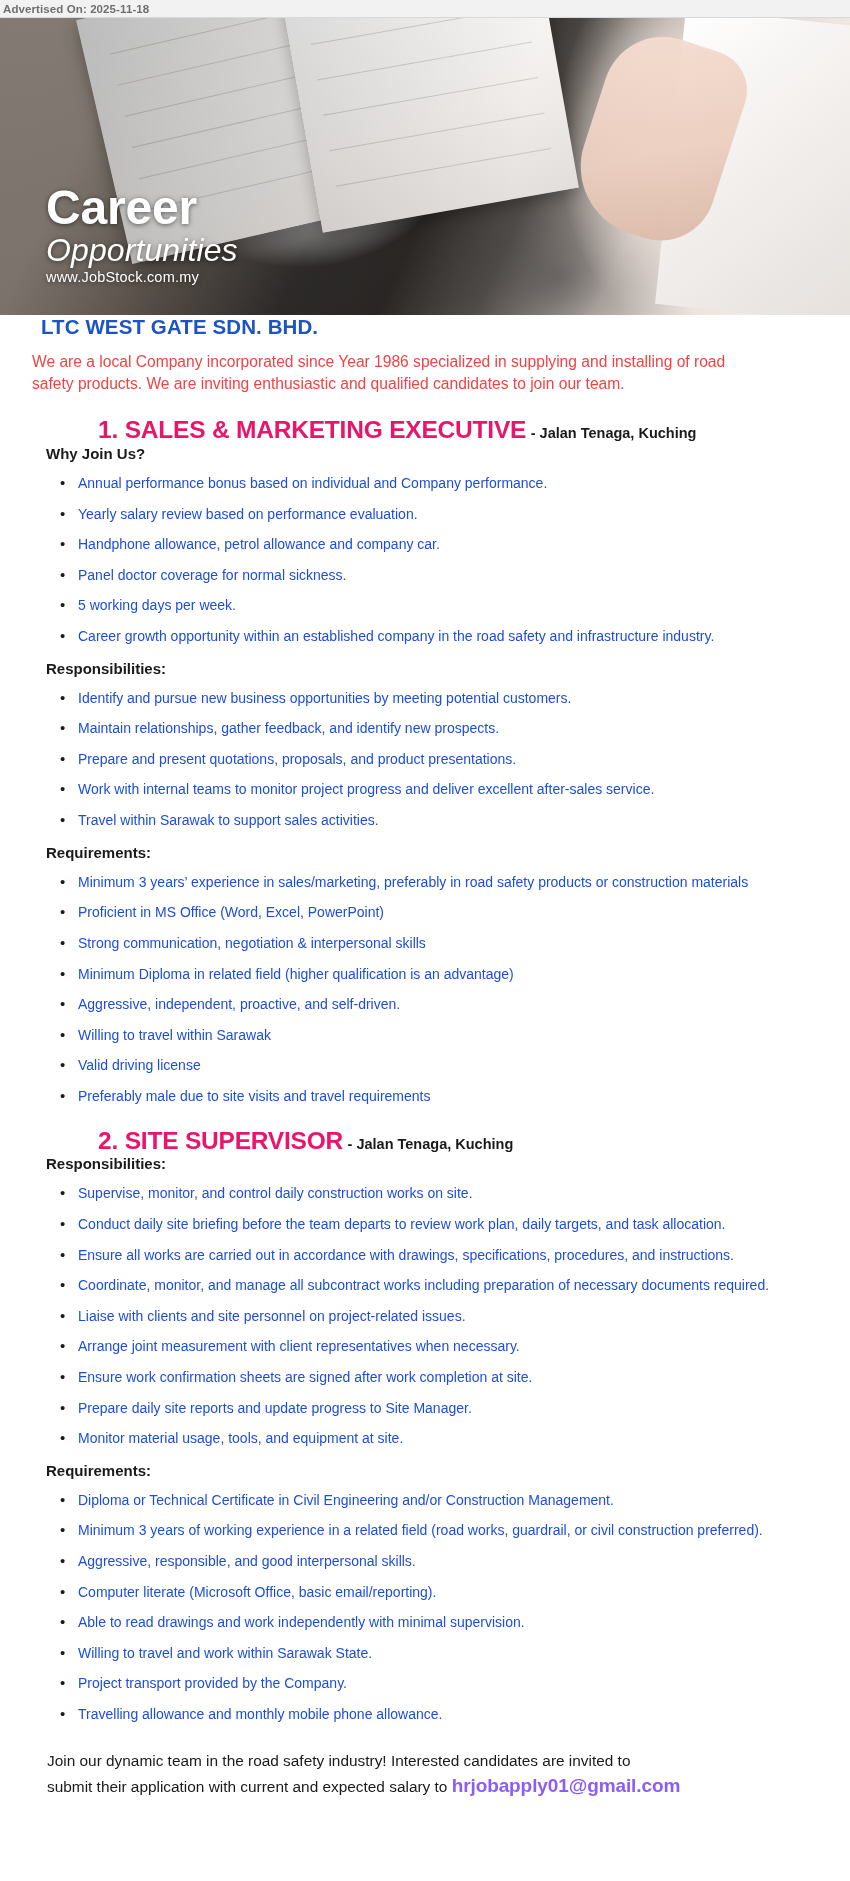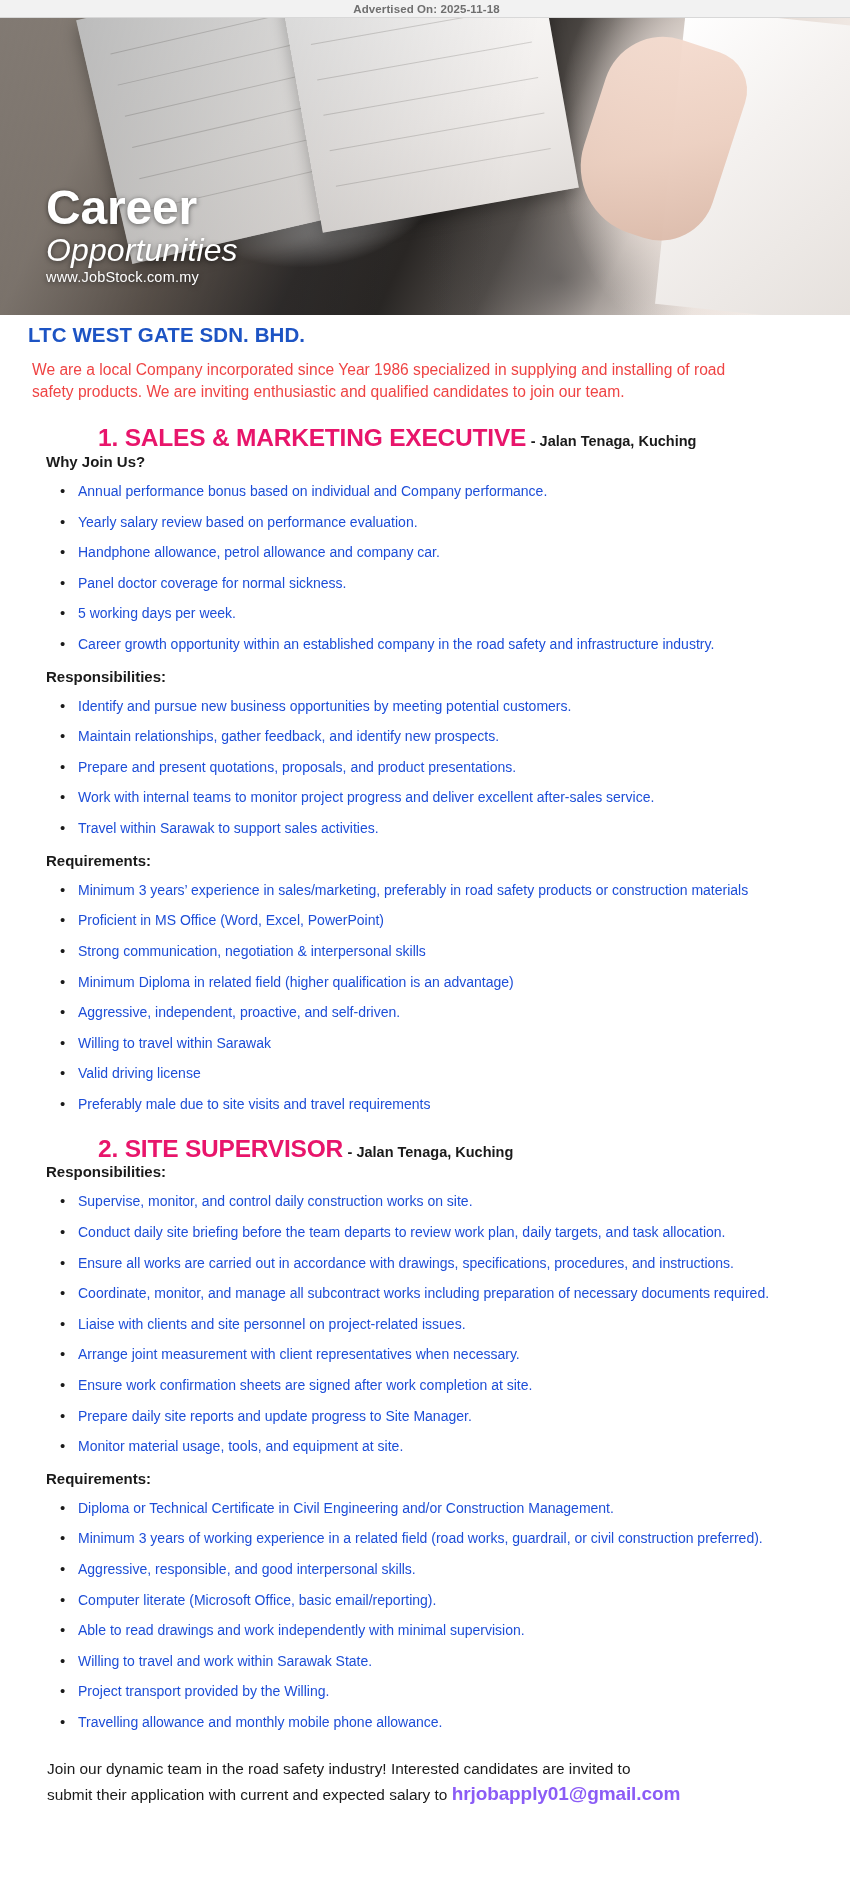--- a/index.html
+++ b/index.html
@@ -21,21 +21,20 @@
   }
 
   
   .advert-bar {
     height: 18px;
     background: #f2f2f2;
     border-bottom: 1px solid #d8d8d8;
     display: flex;
     align-items: center;
     padding-left: 3px;
-    justify-content: center;
   }
   .advert-bar .advert-text {
     font-size: 11.5px;
     font-weight: bold;
     color: #6f6f6f;
     letter-spacing: .1px;
   }
 
   
   .hero {
@@ -134,23 +133,23 @@
     letter-spacing: .2px;
   }
 
   
   .content {
     padding: 0 16px 26px 16px;
   }
 
   .company-name-wrap {
     position: relative;
-    padding-top: 8px;
+    padding-top: 0;
     padding-bottom: 2px;
-    margin-left: 12px;
+    margin-left: 25px;
   }
   .company-name {
     font-size: 20.5px;
     font-weight: bold;
     color: #1d54c4;
     letter-spacing: .1px;
     text-shadow: 0 0 2px rgba(255,255,255,.9), 1px 1px 0 rgba(255,255,255,.7);
   }
 
   .intro {
@@ -321,21 +320,21 @@
             <li>Monitor material usage, tools, and equipment at site.</li>
           </ul>
           <div class="section-heading">Requirements:</div>
           <ul class="bullets">
             <li>Diploma or Technical Certificate in Civil Engineering and/or Construction Management.</li>
             <li>Minimum 3 years of working experience in a related field (road works, guardrail, or civil construction preferred).</li>
             <li>Aggressive, responsible, and good interpersonal skills.</li>
             <li>Computer literate (Microsoft Office, basic email/reporting).</li>
             <li>Able to read drawings and work independently with minimal supervision.</li>
             <li>Willing to travel and work within Sarawak State.</li>
-            <li>Project transport provided by the Willing.</li>
+            <li>Project transport provided by the Company.</li>
             <li>Travelling allowance and monthly mobile phone allowance.</li>
           </ul>
         </div>
       </div>
 
     <p class="footer-note">
       <span>Join our dynamic team in the road safety industry! Interested candidates are invited to</span><br>
       <span>submit their application with current and expected salary to </span><a class="email" href="#">hrjobapply01@gmail.com</a>
     </p>
 

